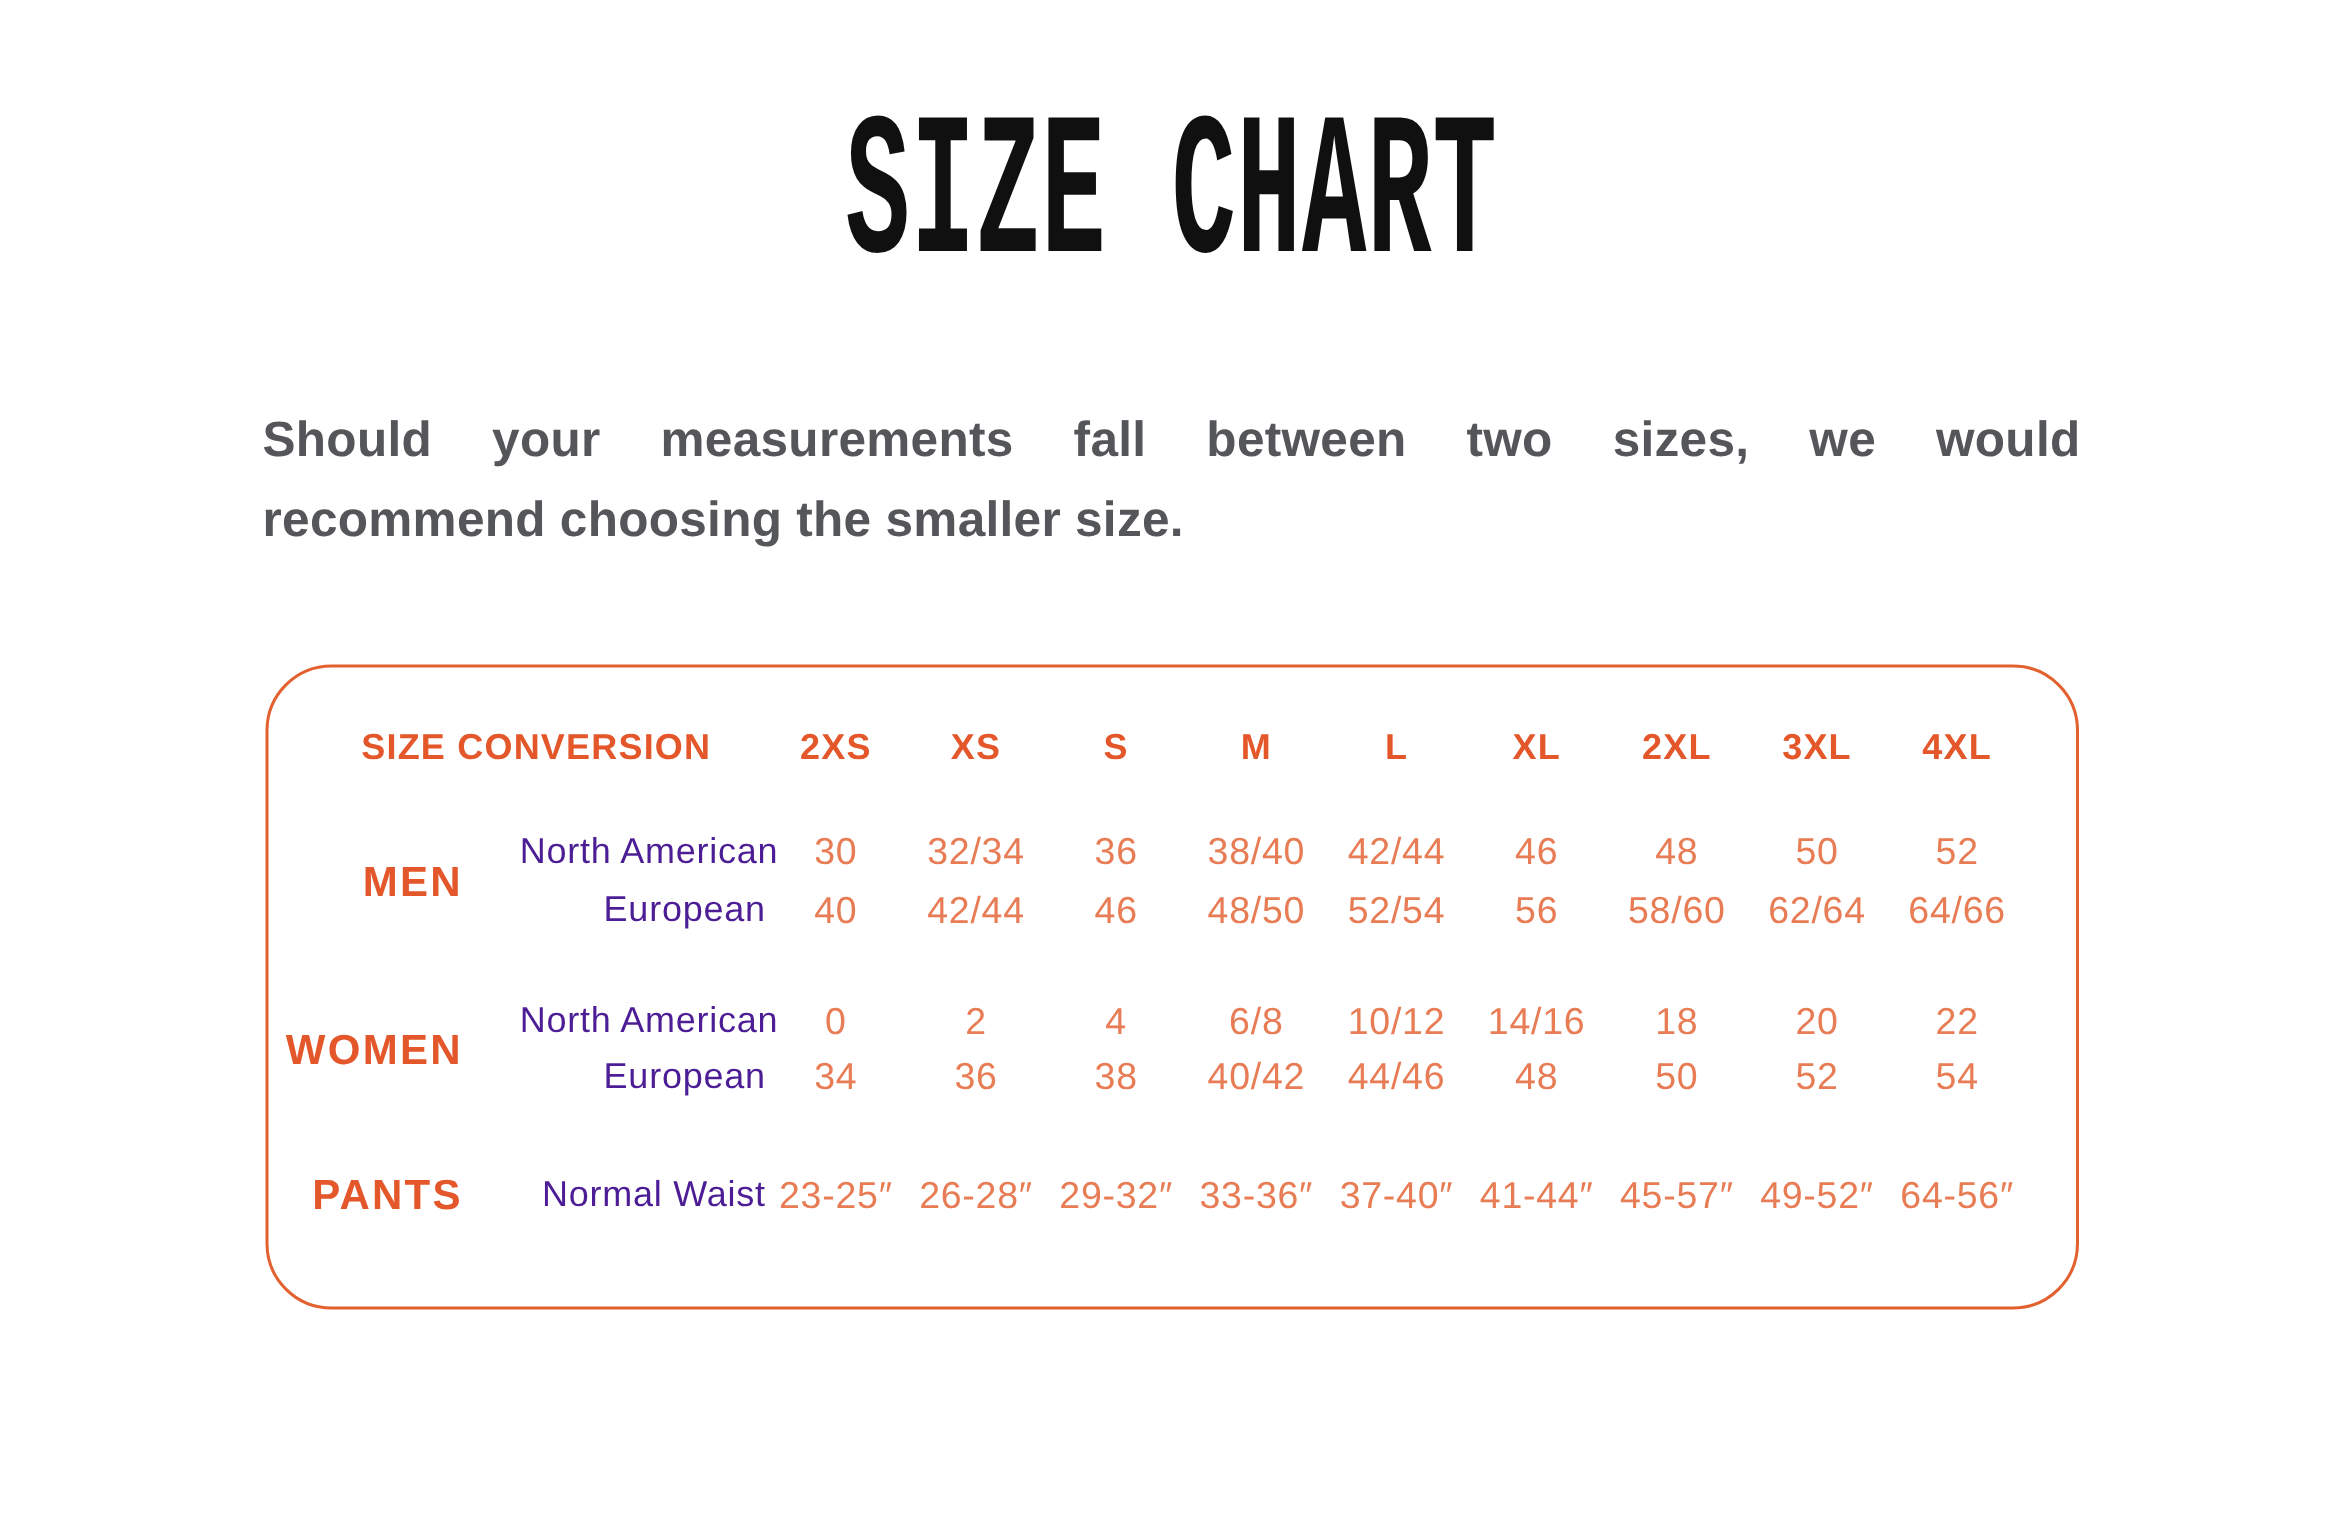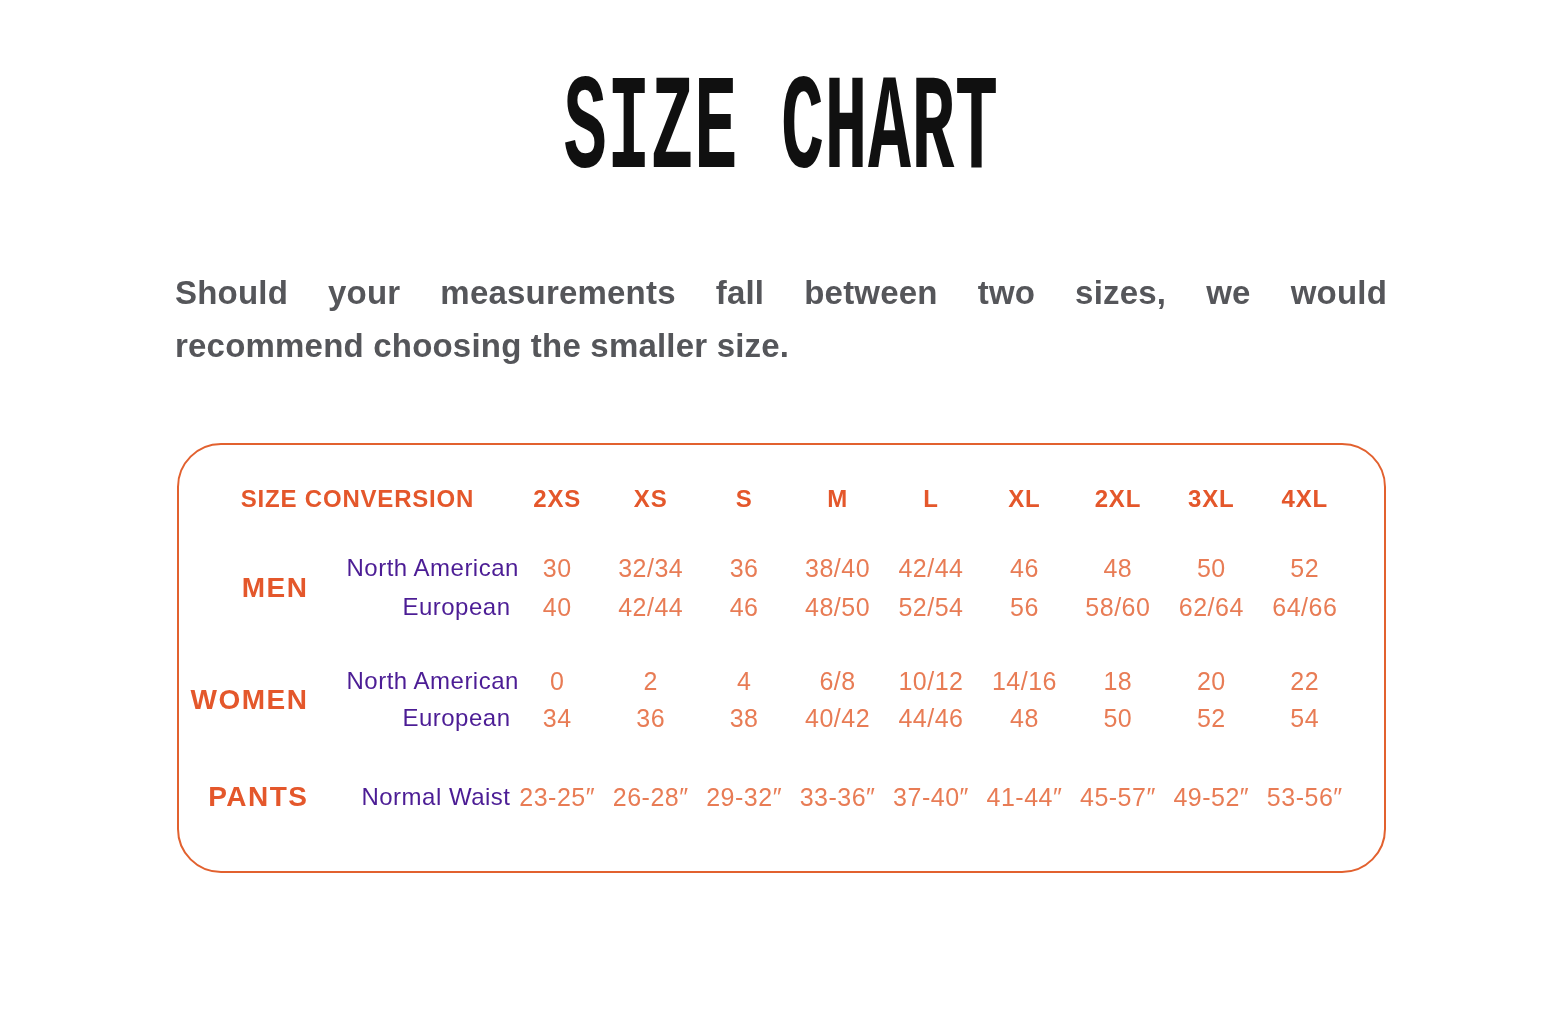--- a/index.html
+++ b/index.html
@@ -203,17 +203,17 @@
       <div class="cell group-label">PANTS</div>
       <div class="cell row-label">Normal Waist</div>
       <div class="cell val">23-25″</div>
       <div class="cell val">26-28″</div>
       <div class="cell val">29-32″</div>
       <div class="cell val">33-36″</div>
       <div class="cell val">37-40″</div>
       <div class="cell val">41-44″</div>
       <div class="cell val">45-57″</div>
       <div class="cell val">49-52″</div>
-      <div class="cell val">53-56″</div>
+      <div class="cell val">64-56″</div>
     </div>
 
   </div>
 </div>
 
 </body></html>

